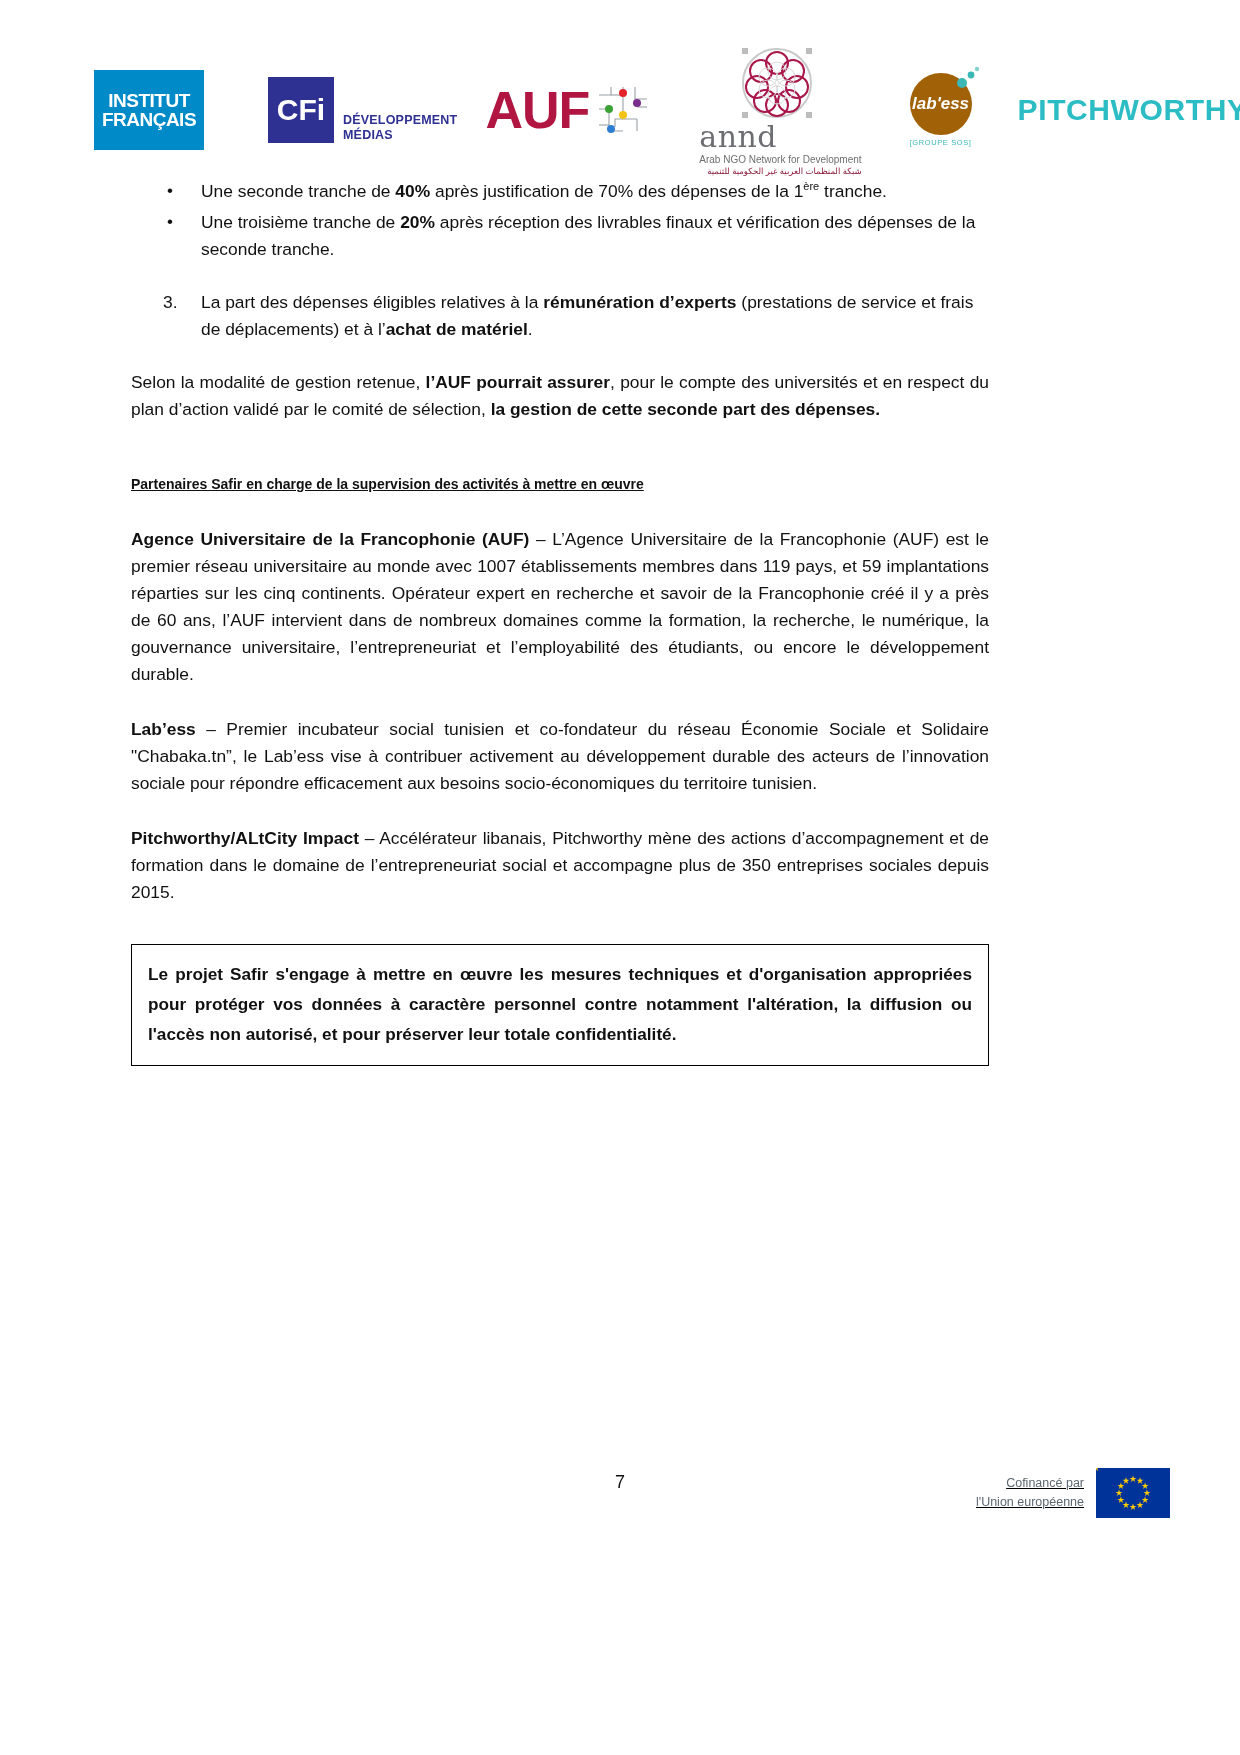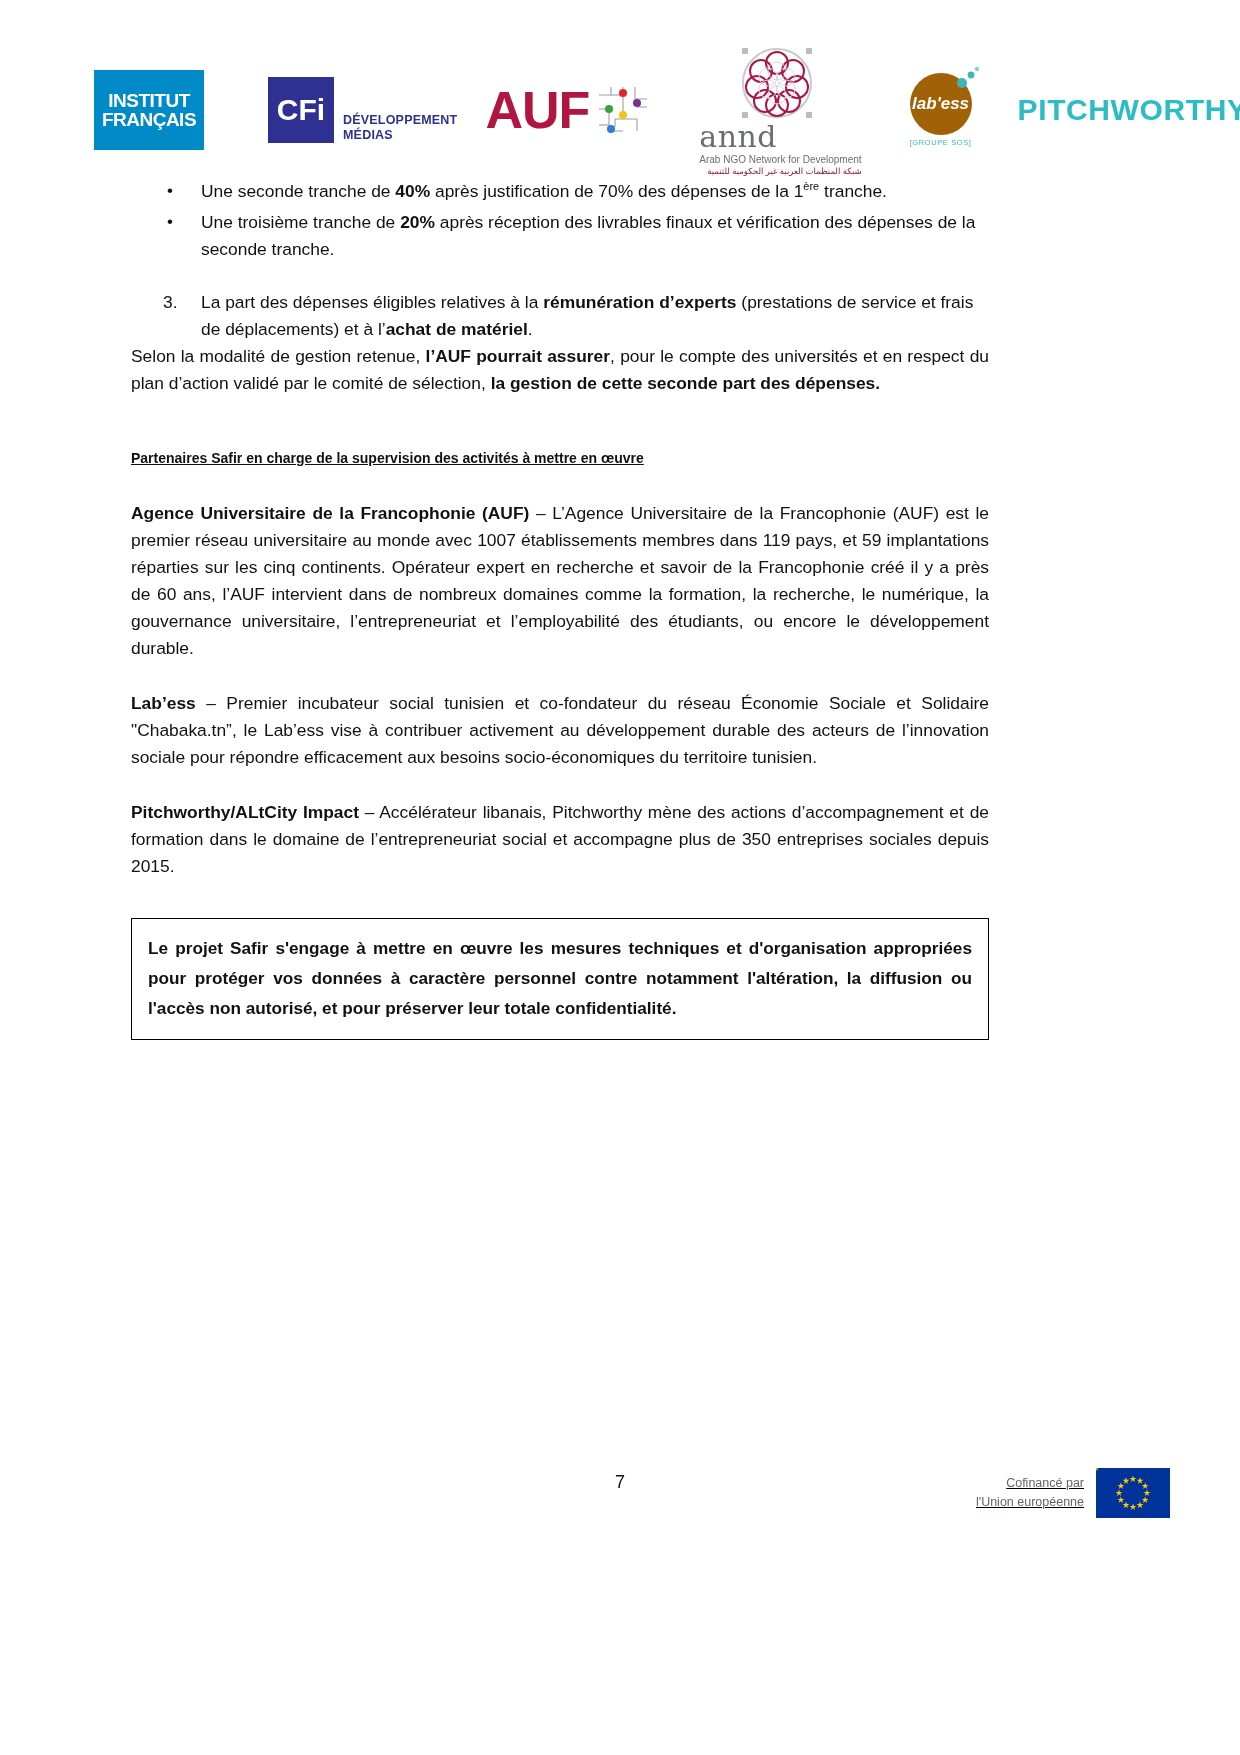--- a/index.html
+++ b/index.html
@@ -178,21 +178,21 @@
   ol.numbers > li{
     position:relative;
     padding-left:70px;
   }
   ol.numbers > li .num{
     position:absolute;
     left:32px;
     top:0;
   }
 
-  .para{ }
+  .para{ margin-top:26px; }
 
   .section-title{
     text-align:left;
     font-weight:bold;
     font-size:14px;
     text-decoration:underline;
     margin-top:48px;
     margin-bottom:0;
   }
 

